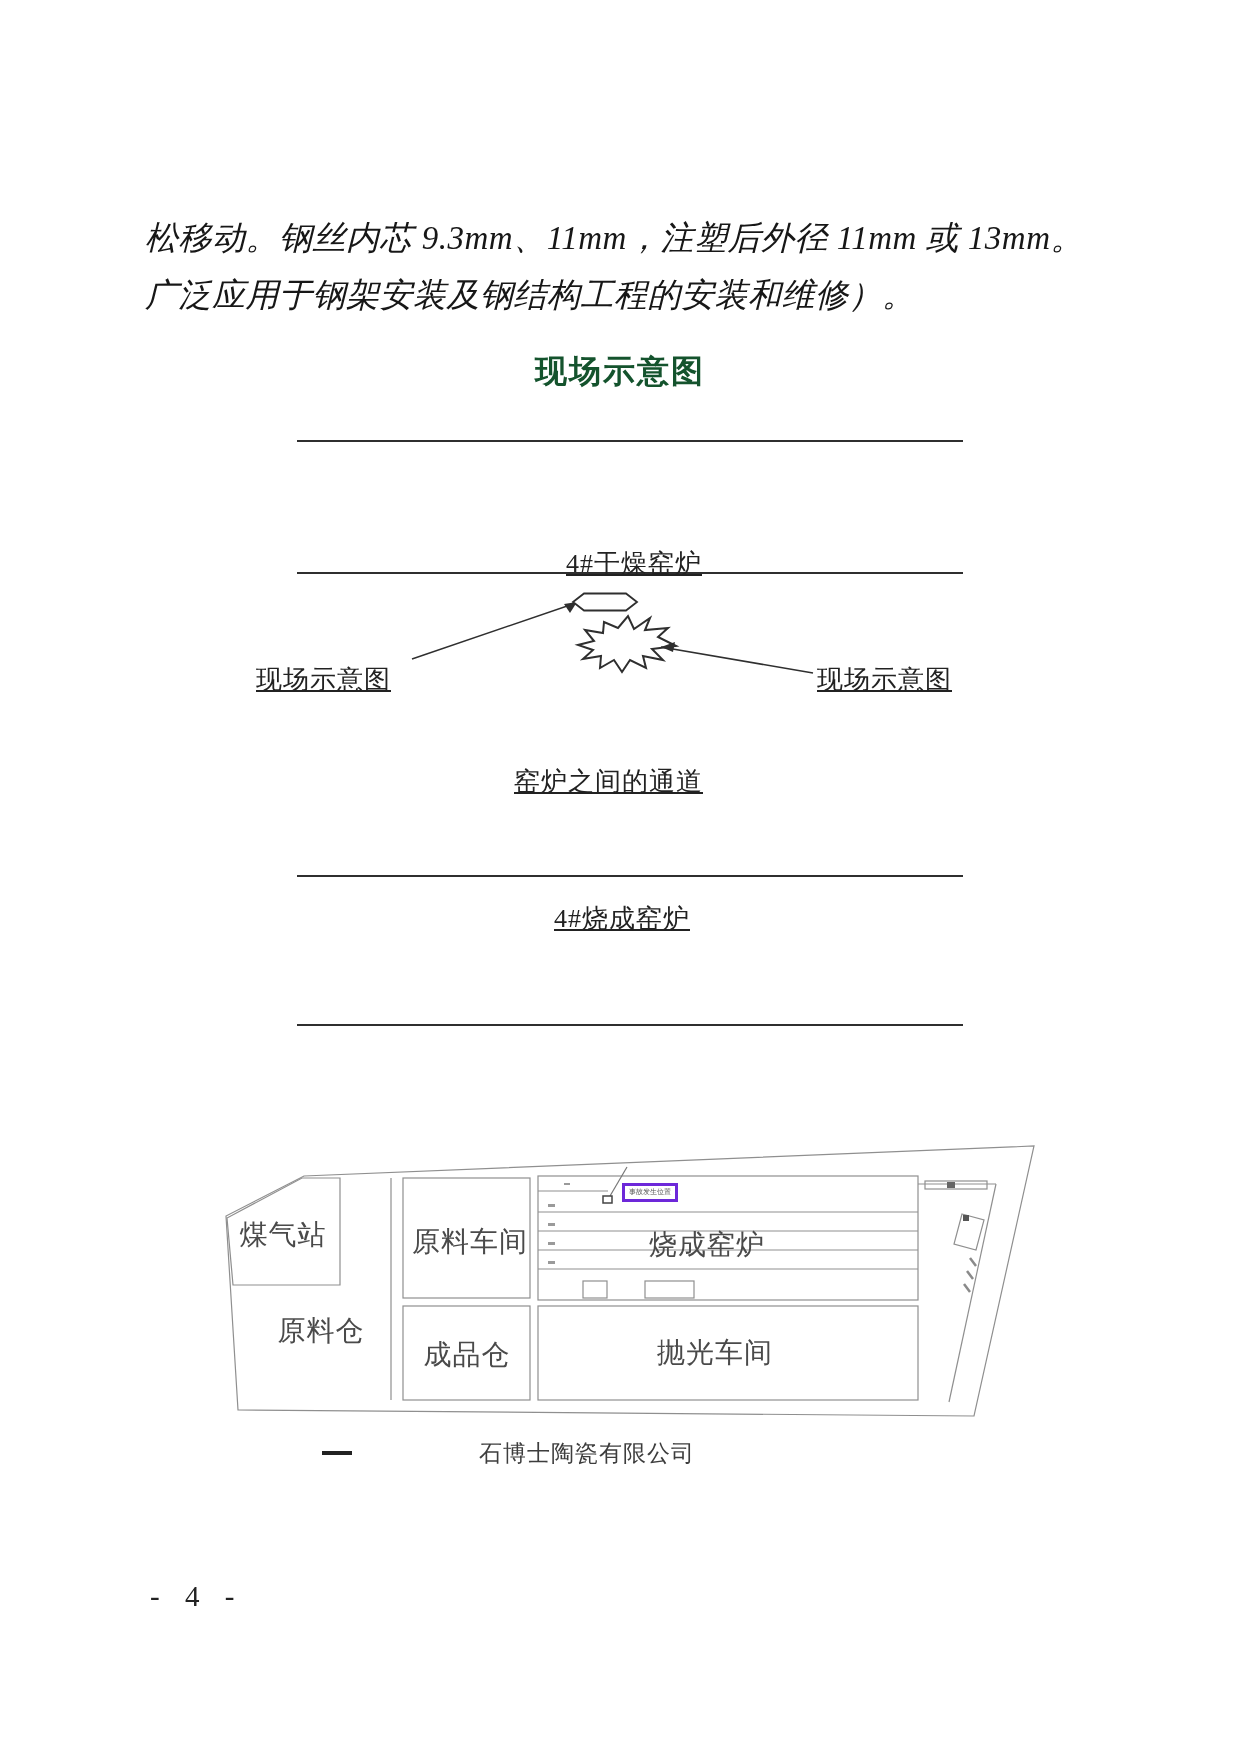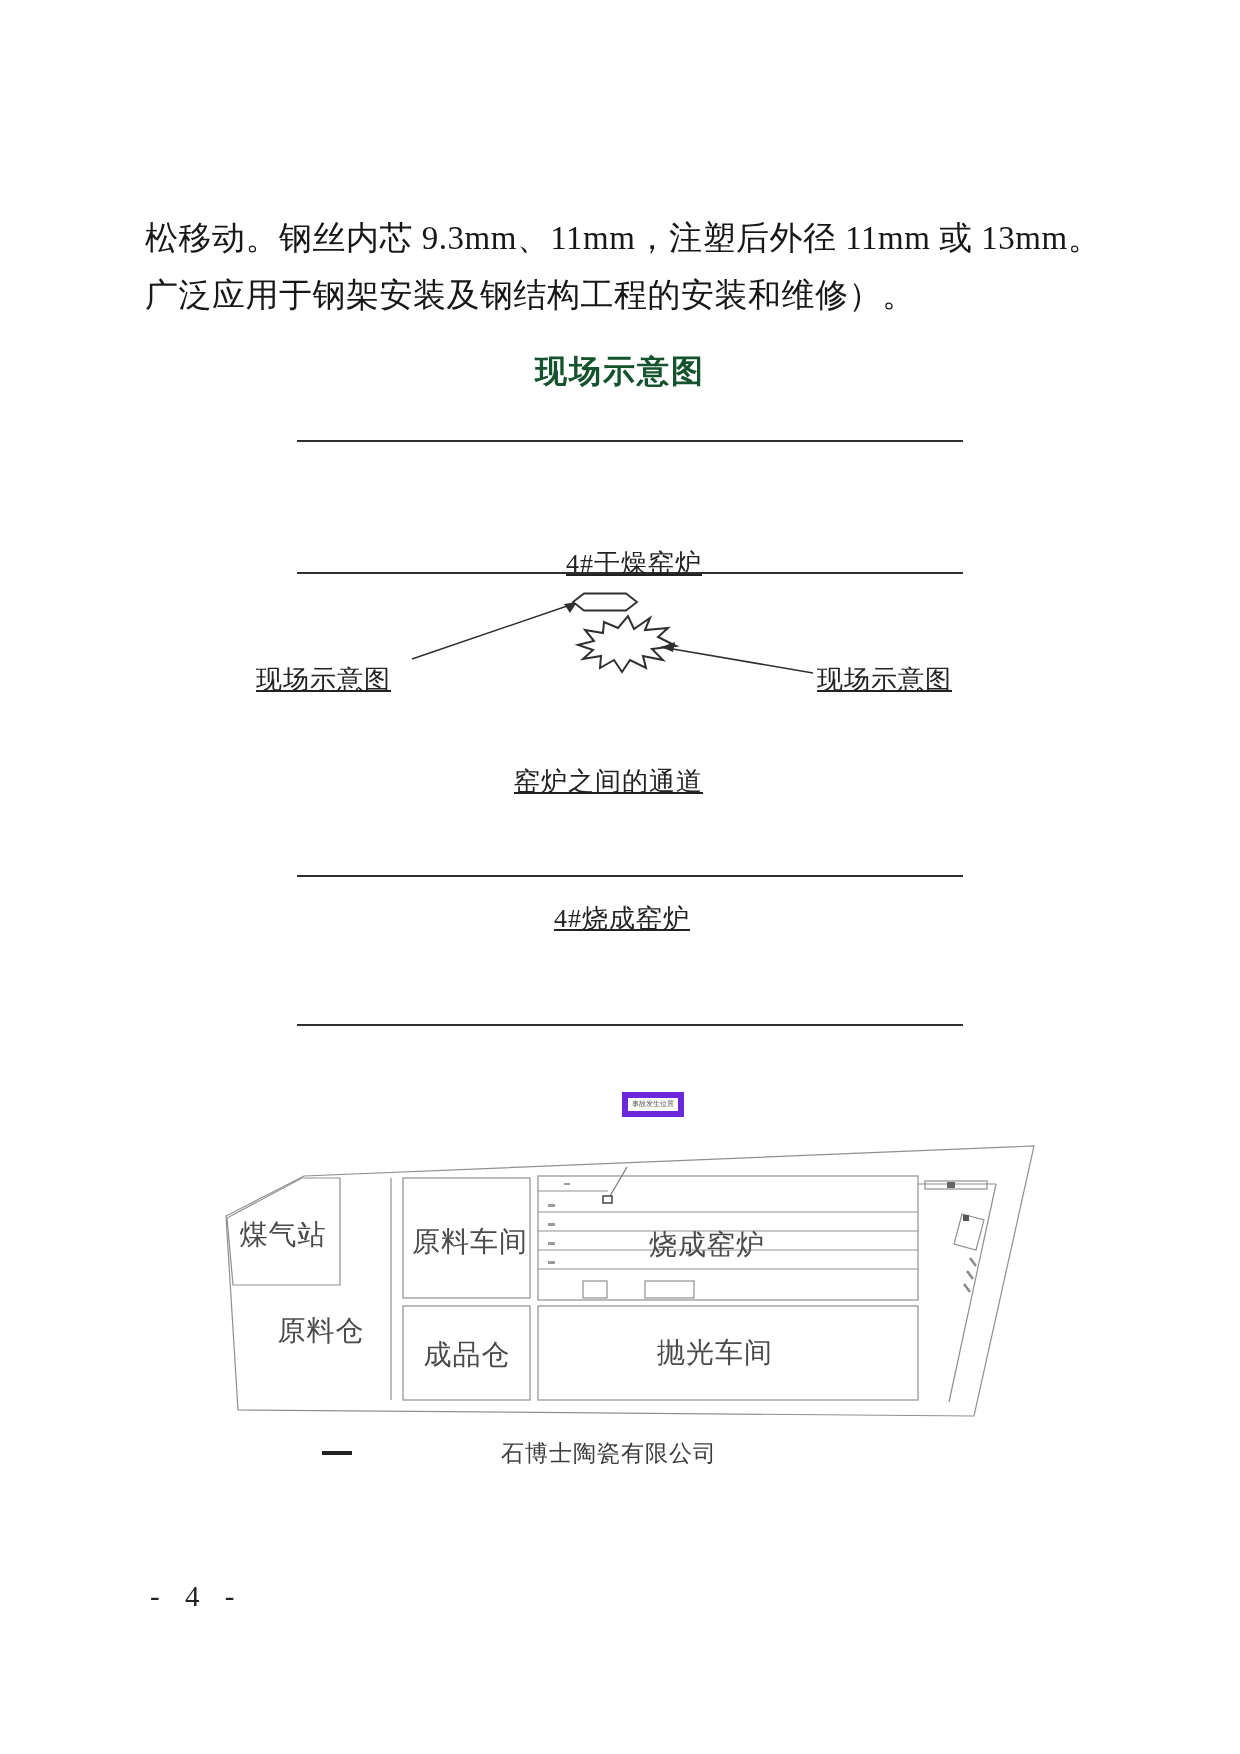--- a/index.html
+++ b/index.html
@@ -5,41 +5,41 @@
 <style>
   html,body{margin:0;padding:0;}
   body{
     width:1240px;height:1754px;position:relative;background:#ffffff;
     font-family:"Liberation Serif","DejaVu Serif",serif;
     color:#1f1f1f;overflow:hidden;
   }
   .abs{position:absolute;}
   .para-line{
     left:145px;width:960px;font-size:33px;letter-spacing:0.5px;
-    color:#171717;white-space:nowrap;
+    color:#171717;white-space:nowrap;font-style:italic;
   }
   .doc-title{
     left:145px;width:950px;text-align:center;font-size:32px;font-weight:bold;
     font-family:"Liberation Sans","DejaVu Sans",sans-serif;color:#14532d;
     letter-spacing:2px;
   }
   .diag-label{
     font-size:26px;color:#222;white-space:nowrap;letter-spacing:1px;text-decoration:underline;
   }
   .plan-label{
     width:140px;text-align:center;font-size:28px;color:#4a4a4a;
     white-space:nowrap;letter-spacing:1px;
   }
   .callout-box{
-    left:622px;top:1092px;width:50px;height:13px;border:6px solid #6d28d9;
+    left:622px;top:1183px;width:50px;height:13px;border:3px solid #6d28d9;
     font-size:7px;line-height:12px;text-align:center;color:#555;
     letter-spacing:0px;overflow:hidden;background:#fff;
   }
   .company-label{
-    left:417px;top:1438px;width:300px;text-align:right;font-size:23px;
+    left:437px;top:1438px;width:300px;text-align:center;font-size:23px;
     color:#3d3d3d;letter-spacing:1px;white-space:nowrap;
   }
   .dash-bar{
     left:322px;top:1451px;width:30px;height:4px;background:#222;
   }
   .page-number{
     left:150px;top:1580px;font-size:29px;color:#222;
     letter-spacing:7px;word-spacing:4px;white-space:nowrap;
   }
   svg{display:block;}

